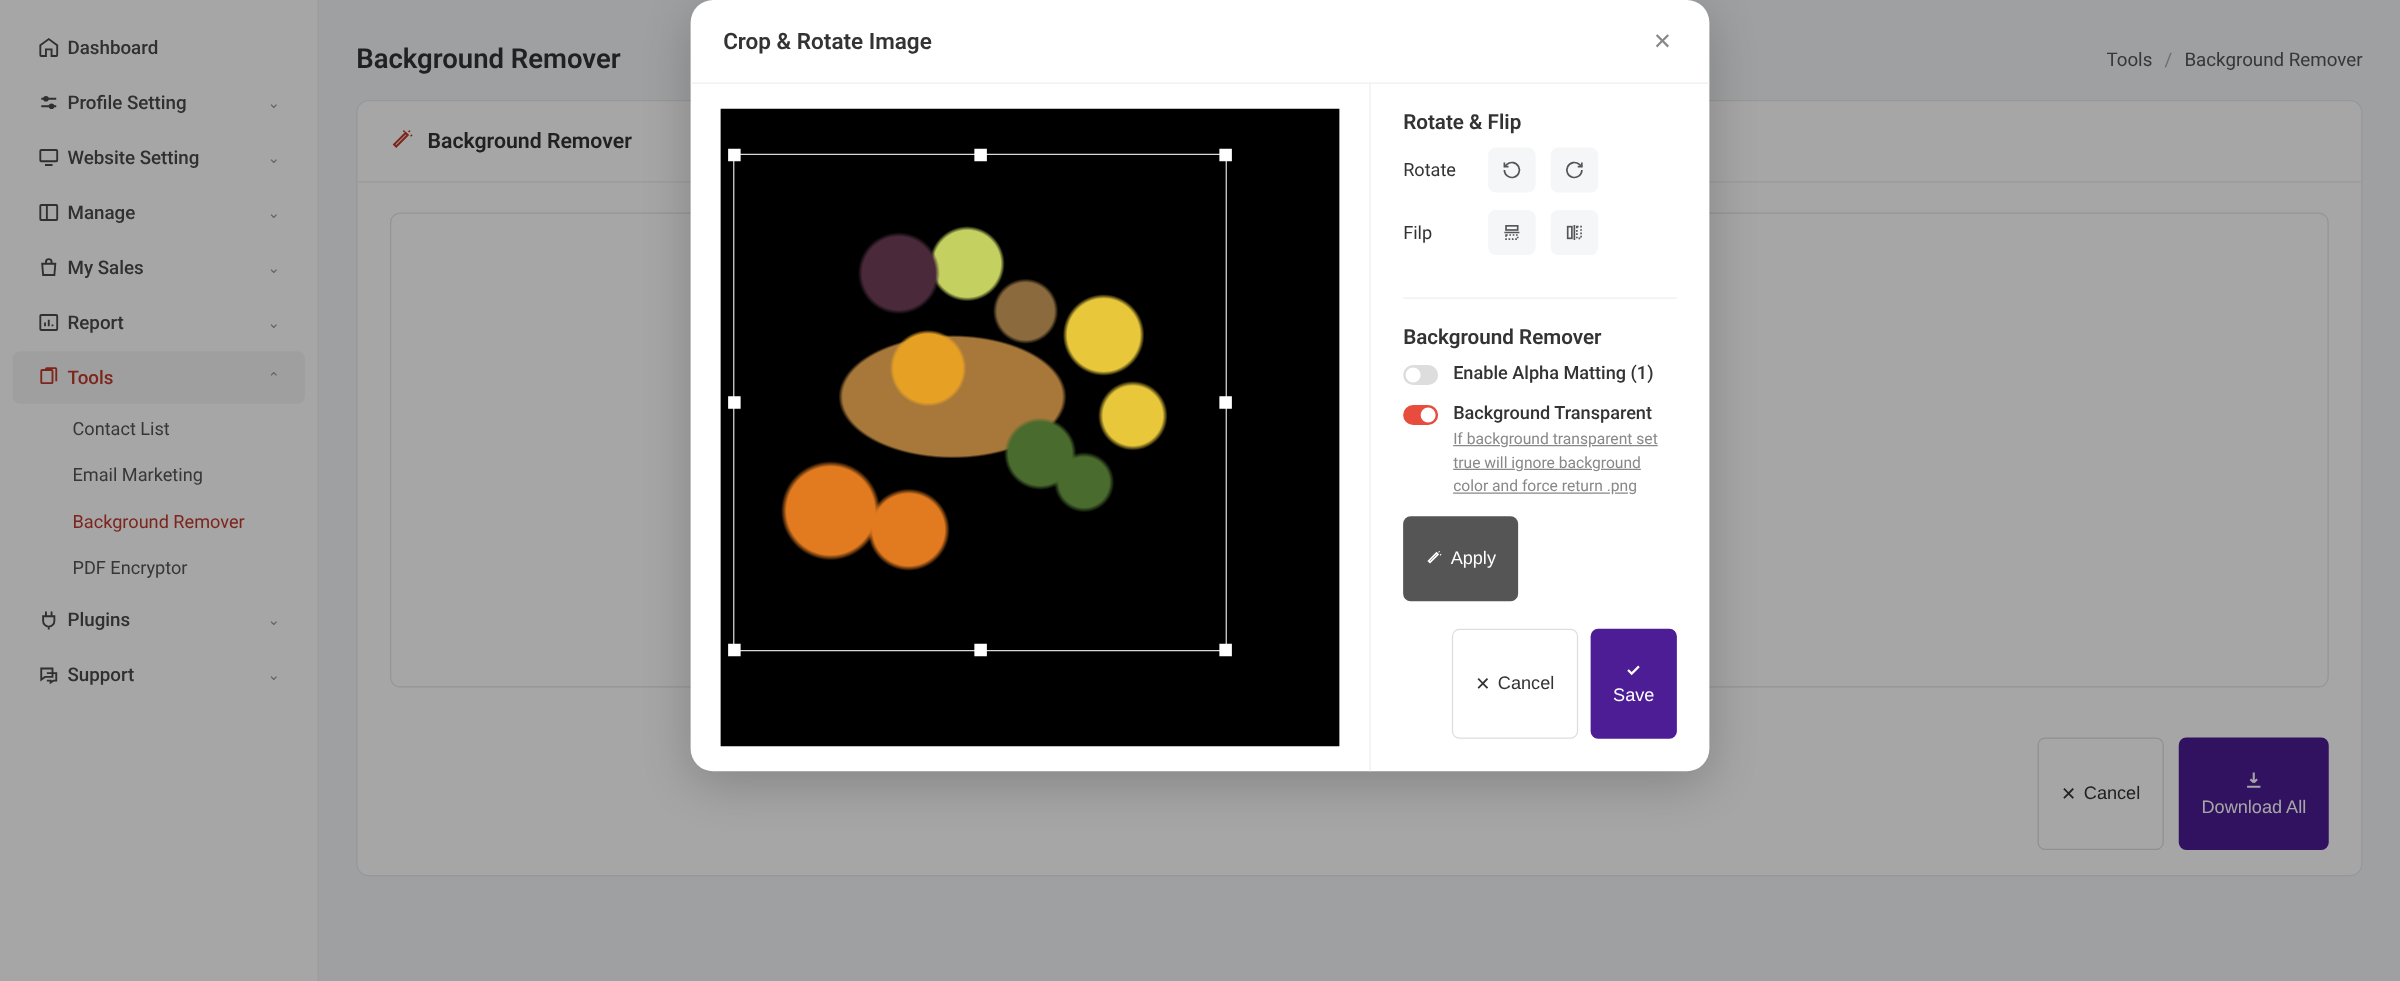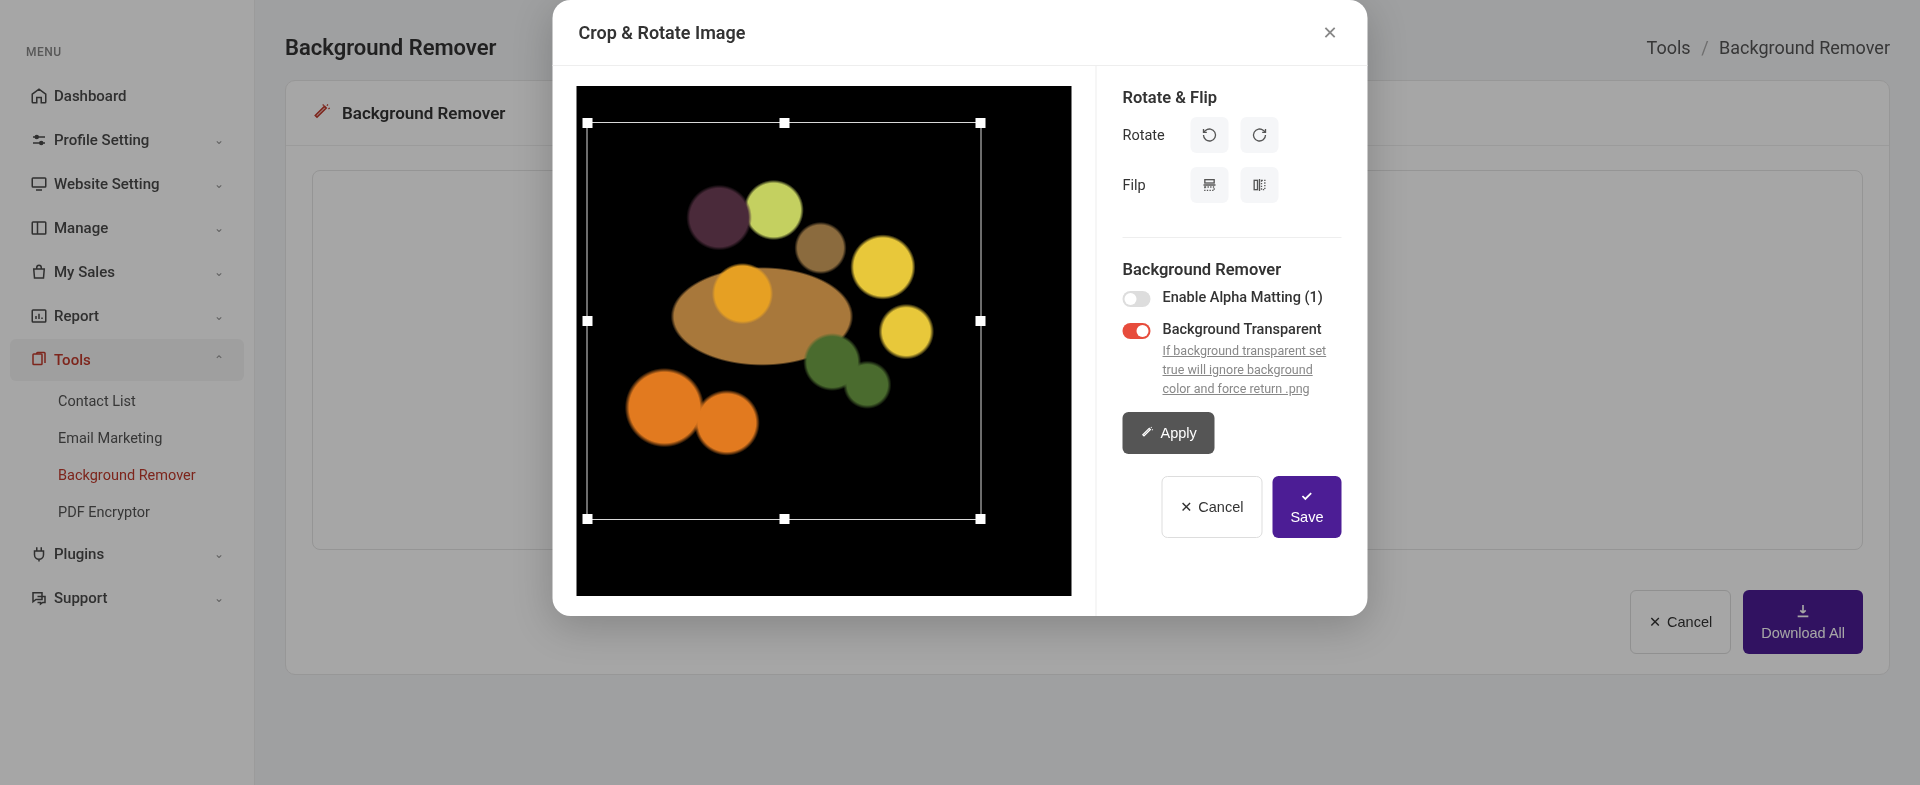--- a/index.html
+++ b/index.html
@@ -72,21 +72,21 @@
   bottom: 0;
   padding: 15px 30px;
 }
 .page-header {
   display: flex;
   justify-content: space-between;
   align-items: center;
   padding: 20px 0;
 }
 .page-title { font-size: 22px; font-weight: 600; color: #333; }
-.breadcrumb { font-size: 18px; color: #555; }
+.breadcrumb { font-size: 15px; color: #555; }
 .breadcrumb .sep { margin: 0 6px; color: #aaa; }
 .card {
   background: #fff;
   border-radius: 10px;
   border: 1px solid #e8e8e8;
   padding: 0;
 }
 .card-head {
   display: flex;
   align-items: center;
@@ -105,21 +105,21 @@
 .card-actions {
   display: flex;
   justify-content: flex-end;
   gap: 12px;
   padding: 14px 26px 20px;
 }
 .btn {
   display: inline-flex;
   align-items: center;
   gap: 6px;
-  padding: 13px 18px;
+  padding: 26px 18px;
   border-radius: 6px;
   font-size: 14.5px;
   font-weight: 500;
   border: none;
   cursor: pointer;
   background: #fff;
 }
 .btn-outline { border: 1px solid #ddd; background: #fff; color: #333; }
 .btn-red { background: #4c1d95; color: #fff; flex-direction: column; }
 .btn-dark { background: #555; color: #fff; }
@@ -251,21 +251,20 @@
 .toggle.on .toggle-knob { left: auto; right: 2px; }
 .toggle-label { font-size: 14.5px; color: #333; font-weight: 500; }
 .toggle-desc { font-size: 12.5px; color: #888; margin-top: 4px; line-height: 1.5; text-decoration: underline; }
 .modal-actions { display: flex; justify-content: flex-end; gap: 10px; margin-top: 20px; }
 svg { display: block; }
 </style>
 </head>
 <body>
 
 <aside class="sidebar">
-  <div class="menu-label">MENU</div>
 
   <div class="sb-item">
     <span class="ic">
         <svg width="18" height="18" viewBox="0 0 24 24" fill="none" stroke="currentColor" stroke-width="2">
           <path d="M3 9.5L12 3l9 6.5V20a1 1 0 0 1-1 1h-5v-7h-6v7H4a1 1 0 0 1-1-1z"></path>
         </svg>
       </span>
     <span class="label">Dashboard</span>
   </div>
   <div class="sb-item">

